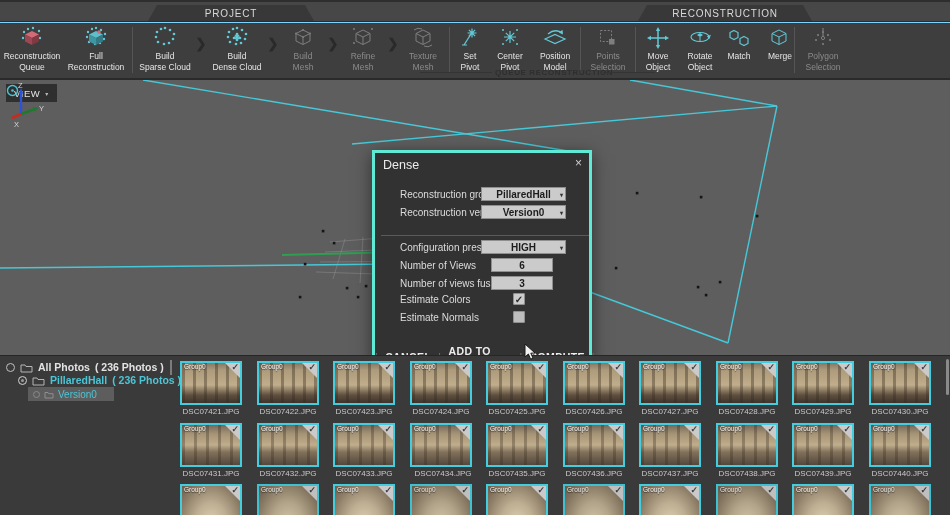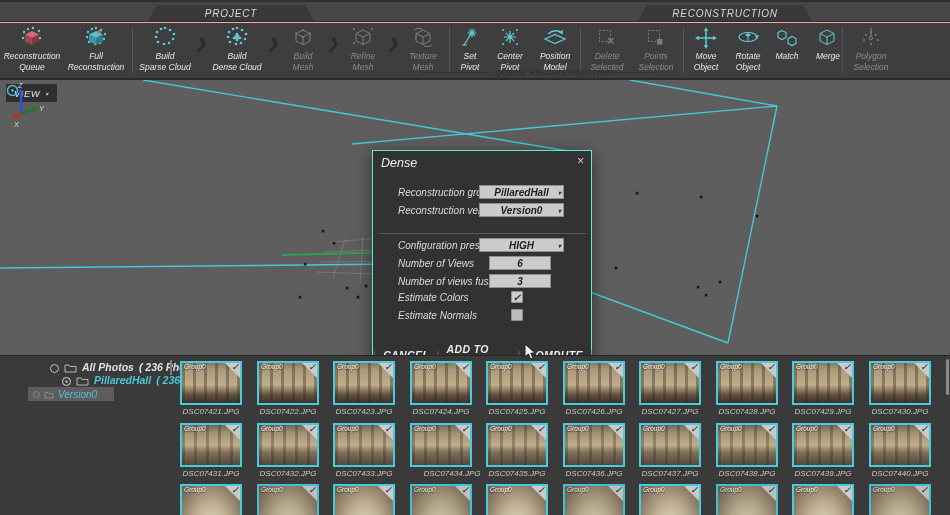--- a/index.html
+++ b/index.html
@@ -1,17 +1,17 @@
 <!DOCTYPE html>
 <html><head>
 <meta charset="utf-8">
 <style>
   html,body{margin:0;padding:0;background:#1d1d1d;}
   #screen{position:relative;width:950px;height:515px;overflow:hidden;
-    font-family:"Liberation Sans",sans-serif;background:#fca5a5;user-select:none;font-style:italic;}
+    font-family:"Liberation Sans",sans-serif;background:#7dd3fc;user-select:none;}
 
   
   .tabbar{position:absolute;top:0;left:0;width:950px;height:22px;background:#474747;
     border-top:2px solid #2e2e2e;border-bottom:1px solid #2c2c2c;box-sizing:border-box;}
   .tab{position:absolute;top:3px;bottom:0;background:#383838;color:#d9d9d9;
     font-size:10px;letter-spacing:.8px;display:flex;align-items:center;justify-content:center;
     clip-path:polygon(9px 0,calc(100% - 9px) 0,100% 100%,0 100%);}
   .tab-project{left:148px;width:166px;}
   .tab-reconstruction{left:638px;width:174px;}
 
@@ -33,21 +33,21 @@
   
   .viewport{position:absolute;top:80px;left:0;width:950px;height:275px;background:#5e5e5e;}
   .viewport svg{position:absolute;top:0;left:0;}
   .view-btn{position:absolute;top:4px;left:6px;height:18px;background:#2f2f2f;color:#e3e3e3;
     font-size:9.5px;letter-spacing:.5px;display:flex;gap:5px;padding:0 8px;align-items:center;cursor:pointer;}
   .view-caret{font-size:6px;color:#bbb;}
   .axis-gizmo{position:absolute;left:856px;top:12px;}
 
   
   .dialog{position:absolute;left:372px;top:150px;width:220px;height:213px;background:#323232;
-    border:1px solid #5eead4;box-sizing:border-box;box-shadow:0 4px 16px rgba(0,0,0,.5);color:#dcdcdc;}
+    border:3px solid #5eead4;box-sizing:border-box;box-shadow:0 4px 16px rgba(0,0,0,.5);color:#dcdcdc;}
   .dlg-title{position:absolute;top:5px;left:8px;font-size:12.5px;color:#ececec;}
   .dlg-close{position:absolute;top:3px;right:7px;font-size:12px;color:#cfcfcf;cursor:pointer;}
   .dlg-label{position:absolute;left:25px;font-size:10px;color:#dcdcdc;white-space:nowrap;}
   .dd,.inp{position:absolute;height:14px;background:#cbcbcb;color:#1d1d1d;font-size:10px;font-weight:bold;
     display:flex;align-items:center;justify-content:center;box-shadow:inset 0 0 0 1px #8f8f8f;cursor:pointer;}
   .dd{left:106px;width:85px;}
   .inp{left:116px;width:62px;}
   .dd .caret{position:absolute;right:3px;font-size:6px;color:#333;}
   .cb{position:absolute;left:138px;width:12px;height:12px;background:#cdcdcd;border-radius:2px;
     display:flex;align-items:center;justify-content:center;font-size:10px;font-weight:bold;color:#2a2a2a;
@@ -55,21 +55,21 @@
   .cb.unchecked{background:#bdbdbd;}
   .dlg-sep{position:absolute;left:6px;width:208px;height:1px;background:#5a5a5a;}
   .dlg-buttons{position:absolute;top:192px;left:0;width:220px;display:flex;justify-content:center;
     align-items:center;gap:7px;font-size:10.5px;font-weight:bold;letter-spacing:.4px;color:#ededed;}
   .dlg-buttons .pipe{color:#6f6f6f;font-weight:normal;}
   .dlg-btn{cursor:pointer;}
 
   
   .bottom{position:absolute;top:355px;left:0;width:950px;height:160px;background:#3a3a3a;
     border-top:1px solid #262626;box-sizing:border-box;}
-  .tree-row{position:absolute;display:flex;align-items:flex-end;gap:5px;font-size:10.5px;font-weight:bold;margin-left:44px;}
+  .tree-row{position:absolute;display:flex;align-items:center;gap:5px;font-size:10.5px;font-weight:bold;}
   .radio{width:9px;height:9px;border:1px solid #c0c0c0;border-radius:50%;box-sizing:border-box;flex:none;}
   .radio.filled{background:#9a9a9a;box-shadow:inset 0 0 0 2px #3a3a3a;}
   .t-white{color:#e3e3e3;}
   .t-cyan{color:#4cc5d6;}
   .cyan-dot{width:8px;height:8px;border-radius:50%;background:#3fc1d1;flex:none;margin-left:3px;}
   .sel-box{position:absolute;left:28px;top:31px;width:86px;height:14px;background:#5d5d5d;
     display:flex;align-items:center;gap:4px;padding-left:5px;box-sizing:border-box;cursor:pointer;}
   .mini-circle{width:7px;height:7px;border:1px solid #8a8a8a;border-radius:50%;box-sizing:border-box;flex:none;}
   .tree-scroll{position:absolute;left:170px;top:4px;width:2px;height:15px;background:#7c7c7c;}
 
@@ -242,28 +242,20 @@
       <div class="rbtn" style="width: 46px;">
         <div class="ric"><svg width="26" height="26" viewBox="0 0 26 26">
             <polygon points="3,14 13,9.5 23,14 13,18.5" fill="none" stroke="#62c9d6" stroke-width="1.2"></polygon>
             <path d="M6,9 Q13,3 20,8" fill="none" stroke="#62c9d6" stroke-width="1.3"></path>
             <polygon points="21,9.5 20.5,4.8 16.8,7.5" fill="#62c9d6"></polygon>
           </svg></div>
         <div class="rlb">Position</div>
         <div class="rlb">Model</div>
       </div>
       <div class="rsep"></div>
-      <div class="rbtn disabled" style="width: 48px;">
-        <div class="ric"><svg width="26" height="26" viewBox="0 0 26 26">
-            <rect x="5.5" y="5.5" width="11" height="11" fill="none" stroke="#7e7e7e" stroke-dasharray="2,1.6"></rect>
-            <path d="M14,13 L19.5,18.5 M19.5,13 L14,18.5" stroke="#7e7e7e" stroke-width="1.4"></path>
-          </svg></div>
-        <div class="rlb">Delete</div>
-        <div class="rlb">Selected</div>
-      </div>
       <div class="rbtn disabled" style="width: 50px;">
         <div class="ric"><svg width="26" height="26" viewBox="0 0 26 26">
             <rect x="5.5" y="5.5" width="11" height="11" fill="none" stroke="#7e7e7e" stroke-dasharray="2,1.6"></rect>
             <rect x="14" y="14" width="5.5" height="5.5" fill="#7e7e7e"></rect>
           </svg></div>
         <div class="rlb">Points</div>
         <div class="rlb">Selection</div>
       </div>
       <div class="rsep"></div>
       <div class="rbtn" style="width: 40px;">
@@ -525,21 +517,21 @@
           <span class="grp">Group0</span>
           <span class="fold"></span>
           <span class="chk">✓</span>
         </div>
         <div class="fname" style="left:326px;top:113px">DSC07433.JPG</div>
         <div class="thumb r1" style="left:410px;top:67px">
           <span class="grp">Group0</span>
           <span class="fold"></span>
           <span class="chk">✓</span>
         </div>
-        <div class="fname" style="left:414px;top:113px">DSC07434.JPG</div>
+        <div class="fname" style="left:405px;top:113px">DSC07434.JPG</div>
         <div class="thumb r1" style="left:486px;top:67px">
           <span class="grp">Group0</span>
           <span class="fold"></span>
           <span class="chk">✓</span>
         </div>
         <div class="fname" style="left:479px;top:113px">DSC07435.JPG</div>
         <div class="thumb r1" style="left:563px;top:67px">
           <span class="grp">Group0</span>
           <span class="fold"></span>
           <span class="chk">✓</span>

